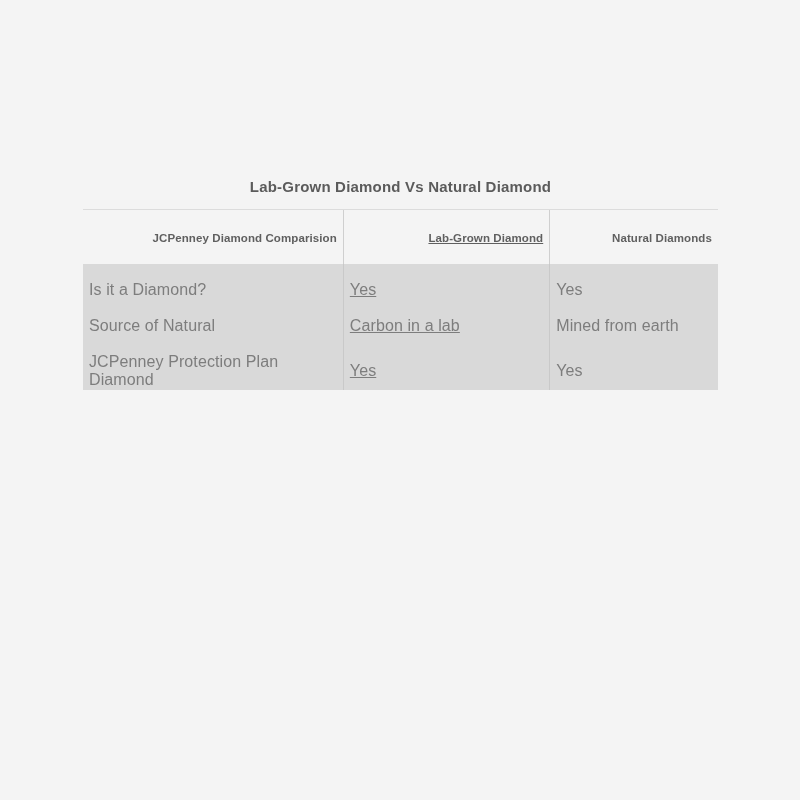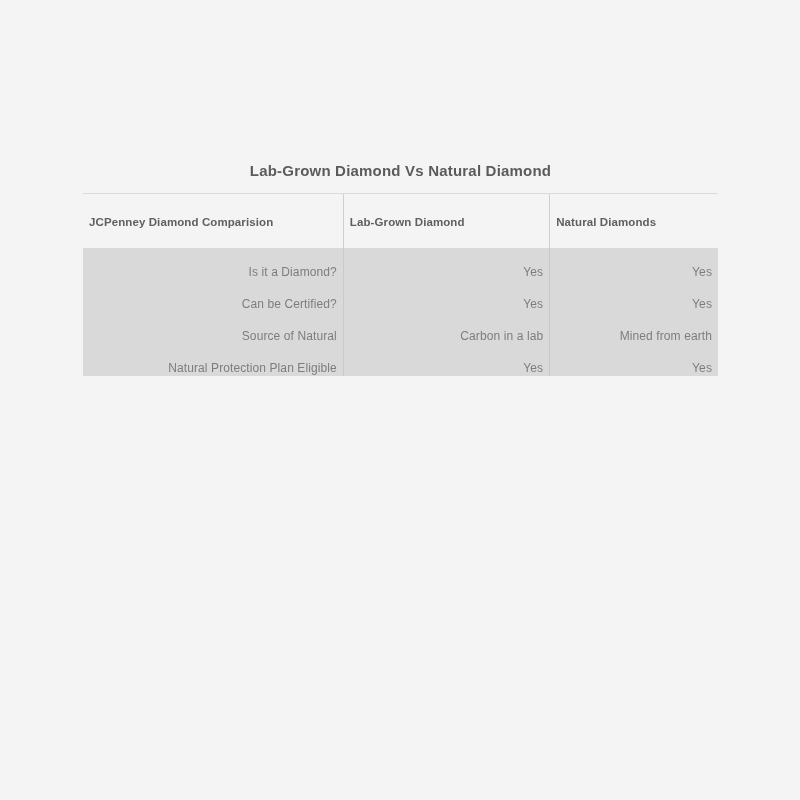--- a/index.html
+++ b/index.html
@@ -16,21 +16,21 @@
   }
   .page {
     position: relative;
     width: 800px;
     height: 800px;
     box-sizing: border-box;
   }
   .comparison-wrap {
     position: absolute;
     left: 83px;
-    top: 162px;
+    top: 178px;
     width: 635px;
   }
   .title {
     text-align: center;
     font-size: 15px;
     font-weight: bold;
     color: #5b5b5b;
     letter-spacing: 0.2px;
     padding-bottom: 14px;
     border-bottom: 1px solid #dcdcdc;
@@ -41,41 +41,42 @@
     table-layout: fixed;
   }
   table.cmp col.c1 { width: 41%; }
   table.cmp col.c2 { width: 32.5%; }
   table.cmp col.c3 { width: 26.5%; }
 
   table.cmp th {
     font-size: 11.5px;
     font-weight: bold;
     color: #5f5f5f;
-    text-align: left;
+    text-align: right;
     padding: 22px 6px 20px 6px;
     letter-spacing: 0.1px;
   }
   table.cmp td {
-    font-size: 12px;
+    font-size: 16px;
     color: #7d7d7d;
-    text-align: right;
+    text-align: left;
     padding: 17px 6px 1px 6px;
     letter-spacing: 0.1px;
   }
   table.cmp tbody tr.shaded td {
     background: #d9d9d9;
   }
   table.cmp tbody tr.plain td {
     background: transparent;
   }
   
   table.cmp th.col2, table.cmp td.col2 {
     border-left: 1px solid #cfcfcf;
     border-right: 1px solid #cfcfcf;
+    text-decoration: underline;
   }
   table.cmp tbody tr.shaded td.col2 {
     border-left: 1px solid #c9c9c9;
     border-right: 1px solid #c9c9c9;
   }
 </style>
 </head>
 <body>
 
 <div class="page">
@@ -96,31 +97,26 @@
           <th class="col3">Natural Diamonds</th>
         </tr>
       </thead>
       <tbody id="cmp-body">
           <tr class="shaded">
             <td class="col1">Is it a Diamond?</td>
             <td class="col2">Yes</td>
             <td class="col3">Yes</td>
           </tr>
           <tr class="shaded">
-            <td class="col1">Can be Certified?</td>
-            <td class="col2">Yes</td>
-            <td class="col3">Yes</td>
-          </tr>
-          <tr class="shaded">
             <td class="col1">Source of Natural</td>
             <td class="col2">Carbon in a lab</td>
             <td class="col3">Mined from earth</td>
           </tr>
           <tr class="shaded">
-            <td class="col1">Natural Protection Plan Eligible</td>
+            <td class="col1">JCPenney Protection Plan Diamond</td>
             <td class="col2">Yes</td>
             <td class="col3">Yes</td>
           </tr>
         </tbody>
     </table>
 
   </div>
 </div>
 
 </body></html>

